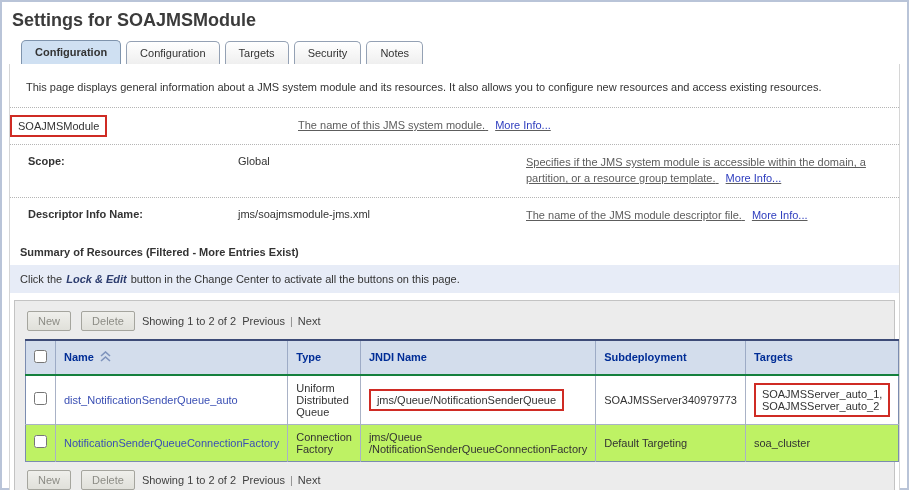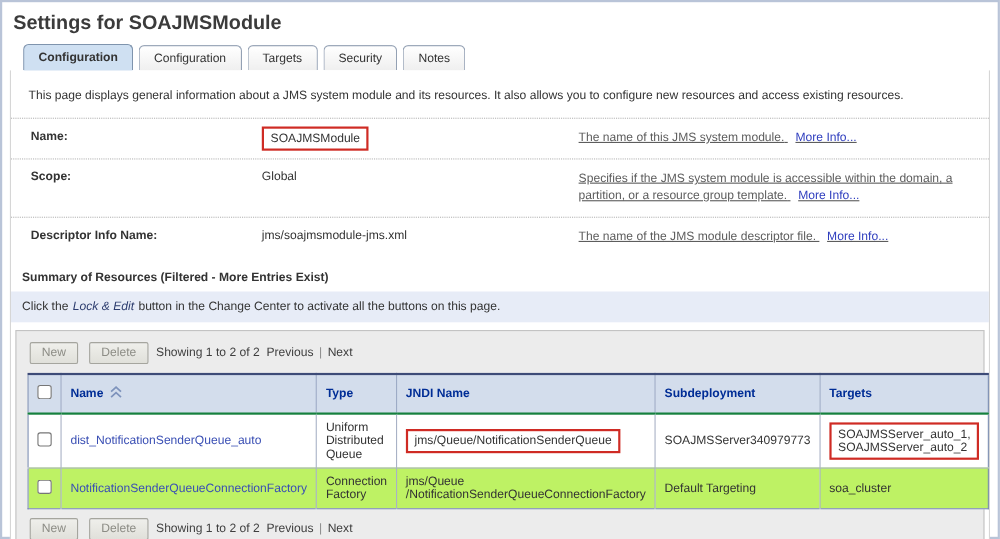--- a/index.html
+++ b/index.html
@@ -46,21 +46,21 @@
   .field-help  { flex: 1; color: #5d5d5d; padding-right: 14px; line-height: 1.45; text-decoration: underline; }
   .more-info { color: #2e3dbe; cursor: pointer; margin-left: 7px; white-space: nowrap; }
   .redbox {
     display: inline-block; border: 2px solid #cf2b24;
     padding: 3px 6px; margin: -3px 0; background: transparent;
   }
   .summary-heading { font-weight: bold; color: #333; padding: 12px 12px 7px 10px; }
   .notice-bar {
     background: #e7ecf7; padding: 8px 10px; color: #333; margin: 0;
   }
-  .notice-em { font-weight: normal; font-style: italic; color: #2c3c6e; margin: 0 4px; }
+  .notice-em { font-weight: bold; font-style: italic; color: #2c3c6e; margin: 0 4px; }
   
   .resources-box {
     margin: 7px 4px 0 4px; background: #ececec;
     border: 1px solid #c3c3c3; padding: 5px 10px 8px 10px;
   }
   .toolbar { display: flex; justify-content: flex-start; align-items: center; padding: 5px 2px 8px 2px; }
   .toolbar.bottom { padding: 8px 2px 2px 2px; }
   .btn {
     background: linear-gradient(#efefeb, #e0e0da);
     border: 1px solid #a5a59e; border-radius: 2px;
@@ -106,21 +106,20 @@
     <div class="tab">Targets</div>
     <div class="tab">Security</div>
     <div class="tab">Notes</div>
   </div>
 
   <div class="content">
 
     <div class="intro">This page displays general information about a JMS system module and its resources. It also allows you to configure new resources and access existing resources.</div>
 
     <div class="field-row">
-      <div class="field-label">Name:</div>
       <div class="field-value">
         <span class="redbox">
           <span>SOAJMSModule</span>
         </span>
       </div>
       <div class="field-help">
         <span>The name of this JMS system module.</span>
         <span class="more-info">More Info...</span>
       </div>
     </div>

